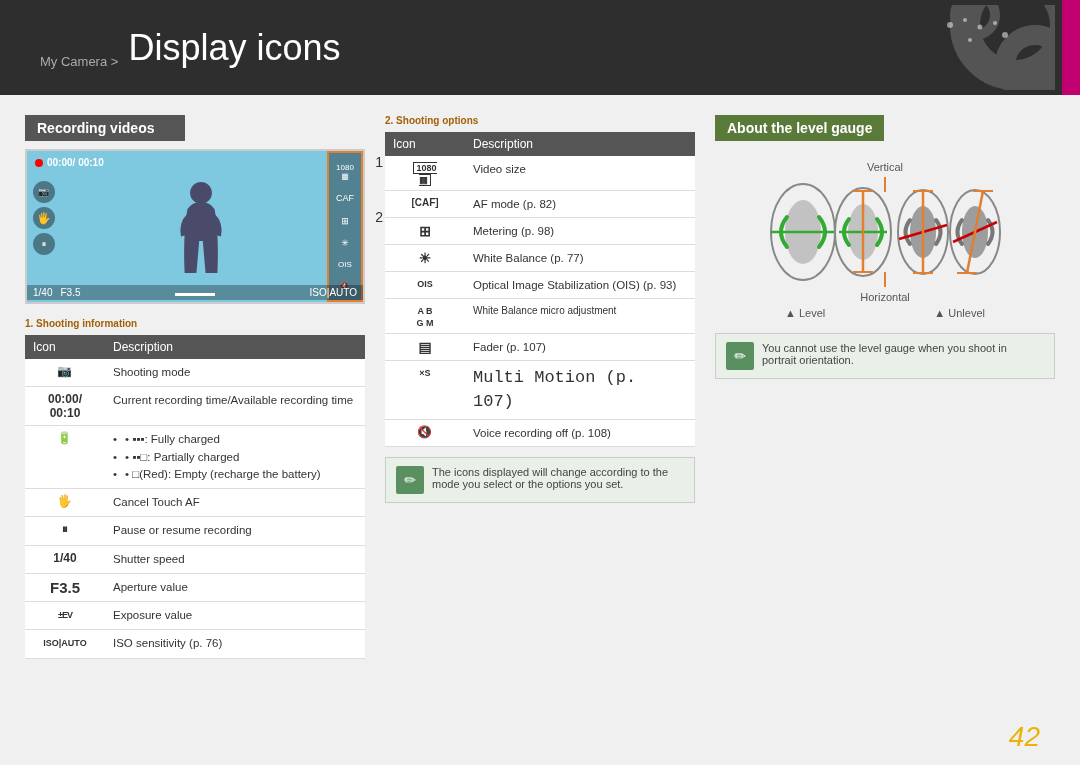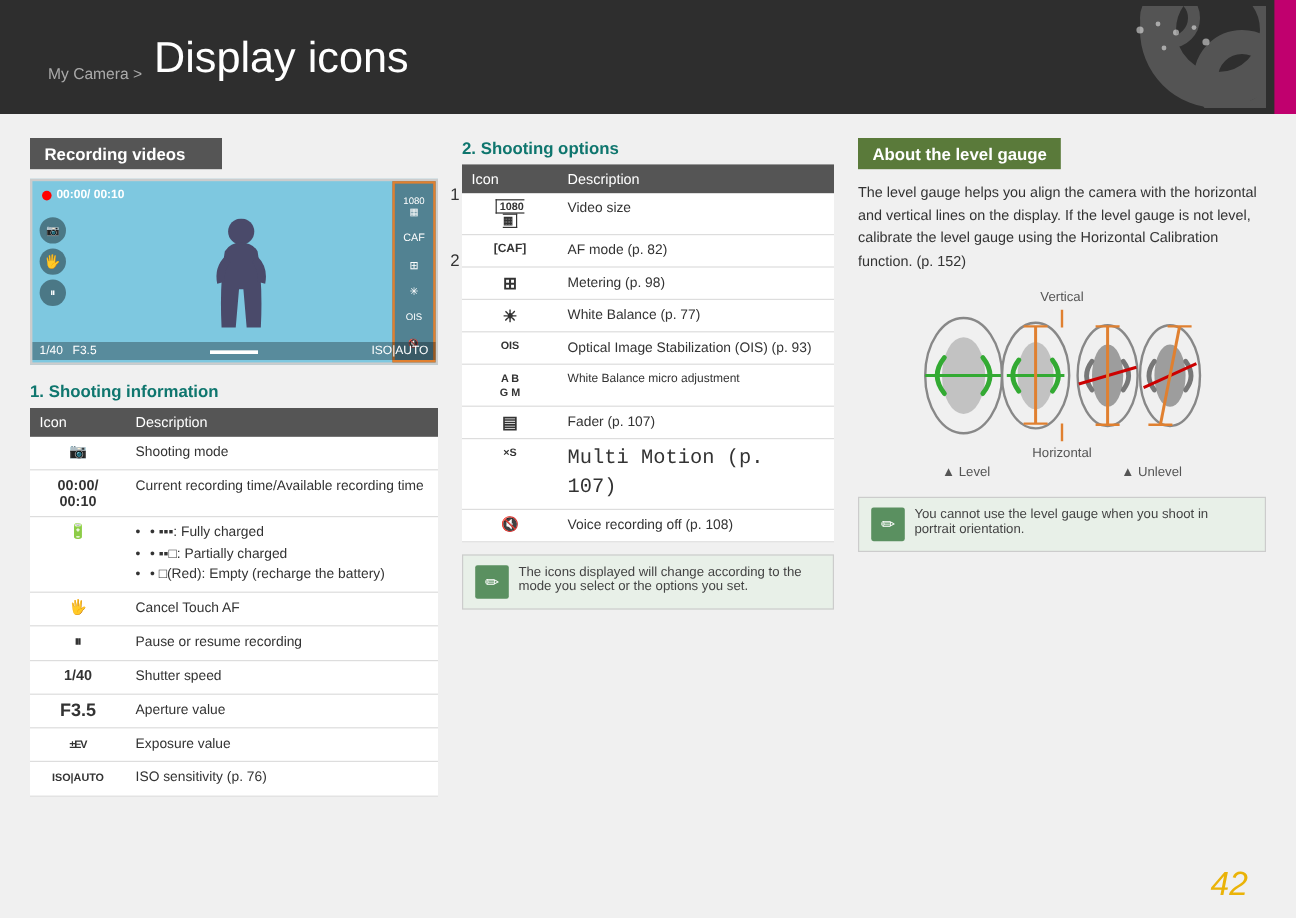--- a/index.html
+++ b/index.html
@@ -161,23 +161,23 @@
       border-radius: 50%;
       display: flex;
       align-items: center;
       justify-content: center;
       color: #fff;
       font-size: 9px;
     }
 
     
     .sub-heading {
-      font-size: 14px;
+      font-size: 10px;
       font-weight: bold;
-      color: #0f766e;
+      color: #a16207;
       margin-bottom: 6px;
     }
 
     
     .info-table {
       width: 100%;
       border-collapse: collapse;
       font-size: 12px;
       background: #fff;
     }
@@ -468,21 +468,20 @@
     <div class="note-box">
       <div class="note-icon">✏</div>
       <div>The icons displayed will change according to the mode you select or the options you set.</div>
     </div>
   </div>
 
   <div class="right-col">
     <div class="section-heading" style="background:#5a7a3a;margin-bottom:10px;">
       <span>About the level gauge</span>
     </div>
-    <p style="font-size:12px;color:#333;line-height:1.6;margin-bottom:14px;">The level gauge helps you align the camera with the horizontal and vertical lines on the display. If the level gauge is not level, calibrate the level gauge using the Horizontal Calibration function. (p. 152)</p>
 
     
     <div class="level-gauge-diagram">
       <div class="gauge-label-top">Vertical</div>
 
       <svg width="240" height="110" viewBox="0 0 240 110">
 
         <line x1="120" y1="0" x2="120" y2="15" stroke="#e08030" stroke-width="2"></line>
         <line x1="120" y1="95" x2="120" y2="110" stroke="#e08030" stroke-width="2"></line>
 

